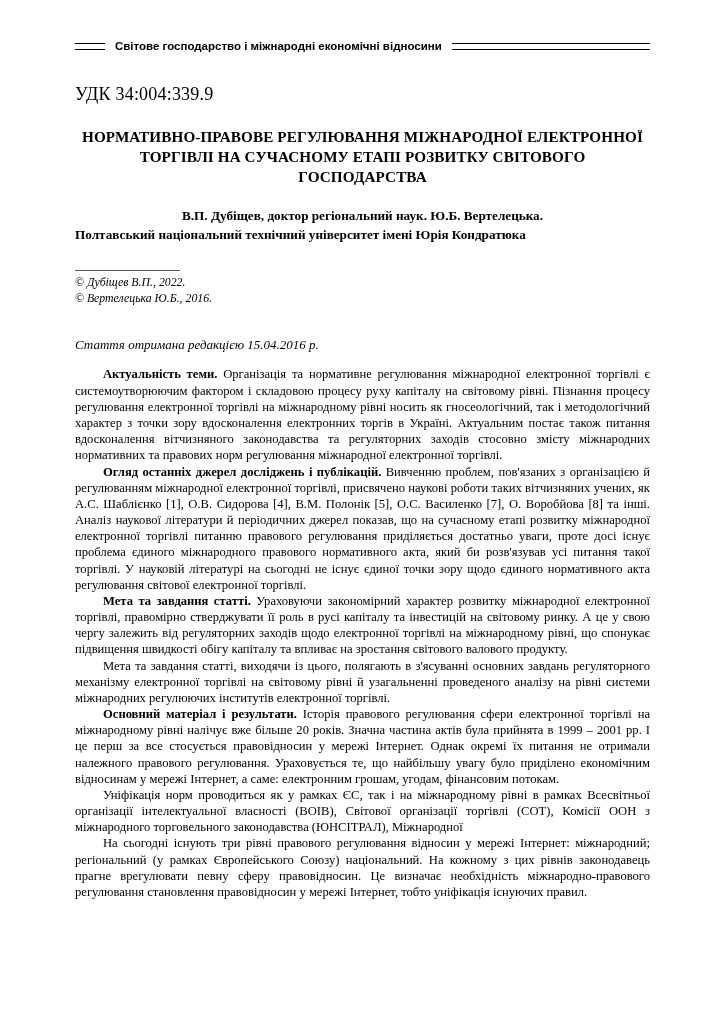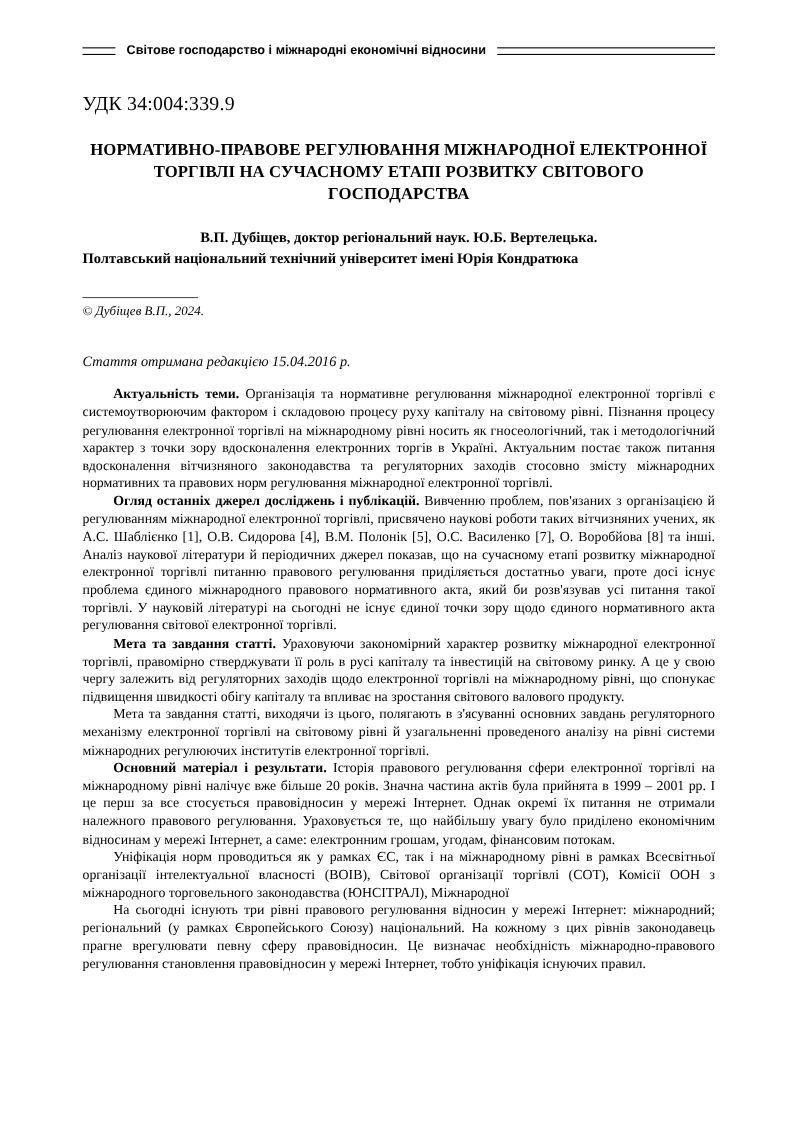--- a/index.html
+++ b/index.html
@@ -155,21 +155,22 @@
 
   <div class="udc">УДК 34:004:339.9</div>
 
   <div class="doc-title">НОРМАТИВНО-ПРАВОВЕ РЕГУЛЮВАННЯ МІЖНАРОДНОЇ ЕЛЕКТРОННОЇ ТОРГІВЛІ НА СУЧАСНОМУ ЕТАПІ РОЗВИТКУ СВІТОВОГО ГОСПОДАРСТВА</div>
 
   <div class="authors">В.П. Дубіщев, доктор регіональний наук. Ю.Б. Вертелецька.</div>
   <div class="affiliation">Полтавський національний технічний університет імені Юрія Кондратюка</div>
 
   <div class="copyright">
     <div class="hr"></div>
-    <div>© Дубіщев В.П., 2024.</div>
+    <div>© Дубіщев В.П., 2022.</div>
+    <div>© Вертелецька Ю.Б., 2016.</div>
   </div>
   <div class="received">Стаття отримана редакцією 15.04.2016 р.</div>
 
   <div class="body-text">
     <p><b>Актуальність теми.</b><span> Організація та нормативне регулювання міжнародної електронної торгівлі є системоутворюючим фактором і складовою процесу руху капіталу на світовому рівні. Пізнання процесу регулювання електронної торгівлі на міжнародному рівні носить як гносеологічний, так і методологічний характер з точки зору вдосконалення електронних торгів в Україні. Актуальним постає також питання вдосконалення вітчизняного законодавства та регуляторних заходів стосовно змісту міжнародних нормативних та правових норм регулювання міжнародної електронної торгівлі.</span></p>
     <p><b>Огляд останніх джерел досліджень і публікацій.</b><span> Вивченню проблем, пов'язаних з організацією й регулюванням міжнародної електронної торгівлі, присвячено наукові роботи таких вітчизняних учених, як А.С. Шаблієнко [1], О.В. Сидорова [4], В.М. Полонік [5], О.С. Василенко [7], О. Воробйова [8] та інші. Аналіз наукової літератури й періодичних джерел показав, що на сучасному етапі розвитку міжнародної електронної торгівлі питанню правового регулювання приділяється достатньо уваги, проте досі існує проблема єдиного міжнародного правового нормативного акта, який би розв'язував усі питання такої торгівлі. У науковій літературі на сьогодні не існує єдиної точки зору щодо єдиного нормативного акта регулювання світової електронної торгівлі.</span></p>
     <p><b>Мета та завдання статті.</b><span> Ураховуючи закономірний характер розвитку міжнародної електронної торгівлі, правомірно стверджувати її роль в русі капіталу та інвестицій на світовому ринку. А це у свою чергу залежить від регуляторних заходів щодо електронної торгівлі на міжнародному рівні, що спонукає підвищення швидкості обігу капіталу та впливає на зростання світового валового продукту.</span></p>
     <p><span>Мета та завдання статті, виходячи із цього, полягають в з'ясуванні основних завдань регуляторного механізму електронної торгівлі на світовому рівні й узагальненні проведеного аналізу на рівні системи міжнародних регулюючих інститутів електронної торгівлі.</span></p>
     <p><b>Основний матеріал і результати.</b><span> Історія правового регулювання сфери електронної торгівлі на міжнародному рівні налічує вже більше 20 років. Значна частина актів була прийнята в 1999 – 2001 рр. І це перш за все стосується правовідносин у мережі Інтернет. Однак окремі їх питання не отримали належного правового регулювання. Ураховується те, що найбільшу увагу було приділено економічним відносинам у мережі Інтернет, а саме: електронним грошам, угодам, фінансовим потокам.</span></p>
     <p><span>Уніфікація норм проводиться як у рамках ЄС, так і на міжнародному рівні в рамках Всесвітньої організації інтелектуальної власності (ВОІВ), Світової організації торгівлі (СОТ), Комісії ООН з міжнародного торговельного законодавства (ЮНСІТРАЛ), Міжнародної</span></p>

